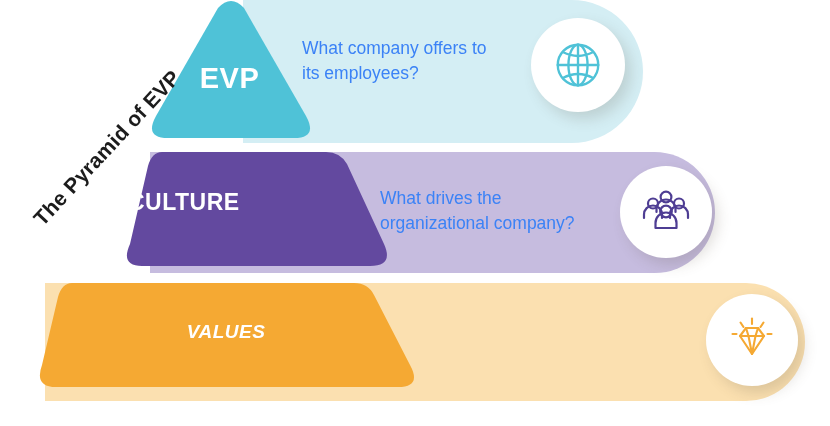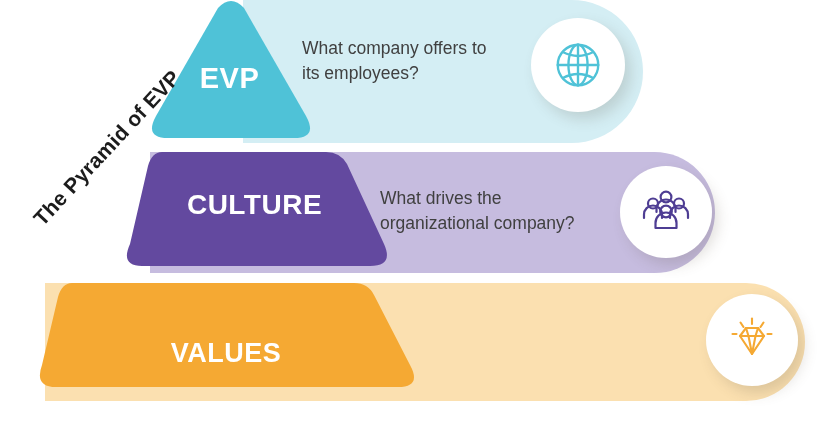--- a/index.html
+++ b/index.html
@@ -74,35 +74,35 @@
     left: 148px;
     top: 62px;
     width: 163px;
     text-align: center;
     font-size: 29px;
   }
   .label-culture {
     left: 128px;
     top: 189px;
     width: 253px;
-    text-align: center;
-    font-size: 28px;
+    font-size: 23px;
   }
   .label-values {
     left: 40px;
-    top: 338px;
+    top: 321px;
     width: 372px;
     text-align: center;
-    font-size: 27px;
+    font-size: 19px;
+    font-style: italic;
   }
 
   
   .desc {
     position: absolute;
-    color: #404040;
+    color: #3b82f6;
     font-size: 17.5px;
     line-height: 1.45;
     white-space: pre-line;
   }
   .desc-evp     { left: 302px; top: 36px; }
   .desc-culture { left: 380px; top: 186px; }
   .desc-values  { left: 452px; top: 316px; }
 
   
   .icon-circle {

